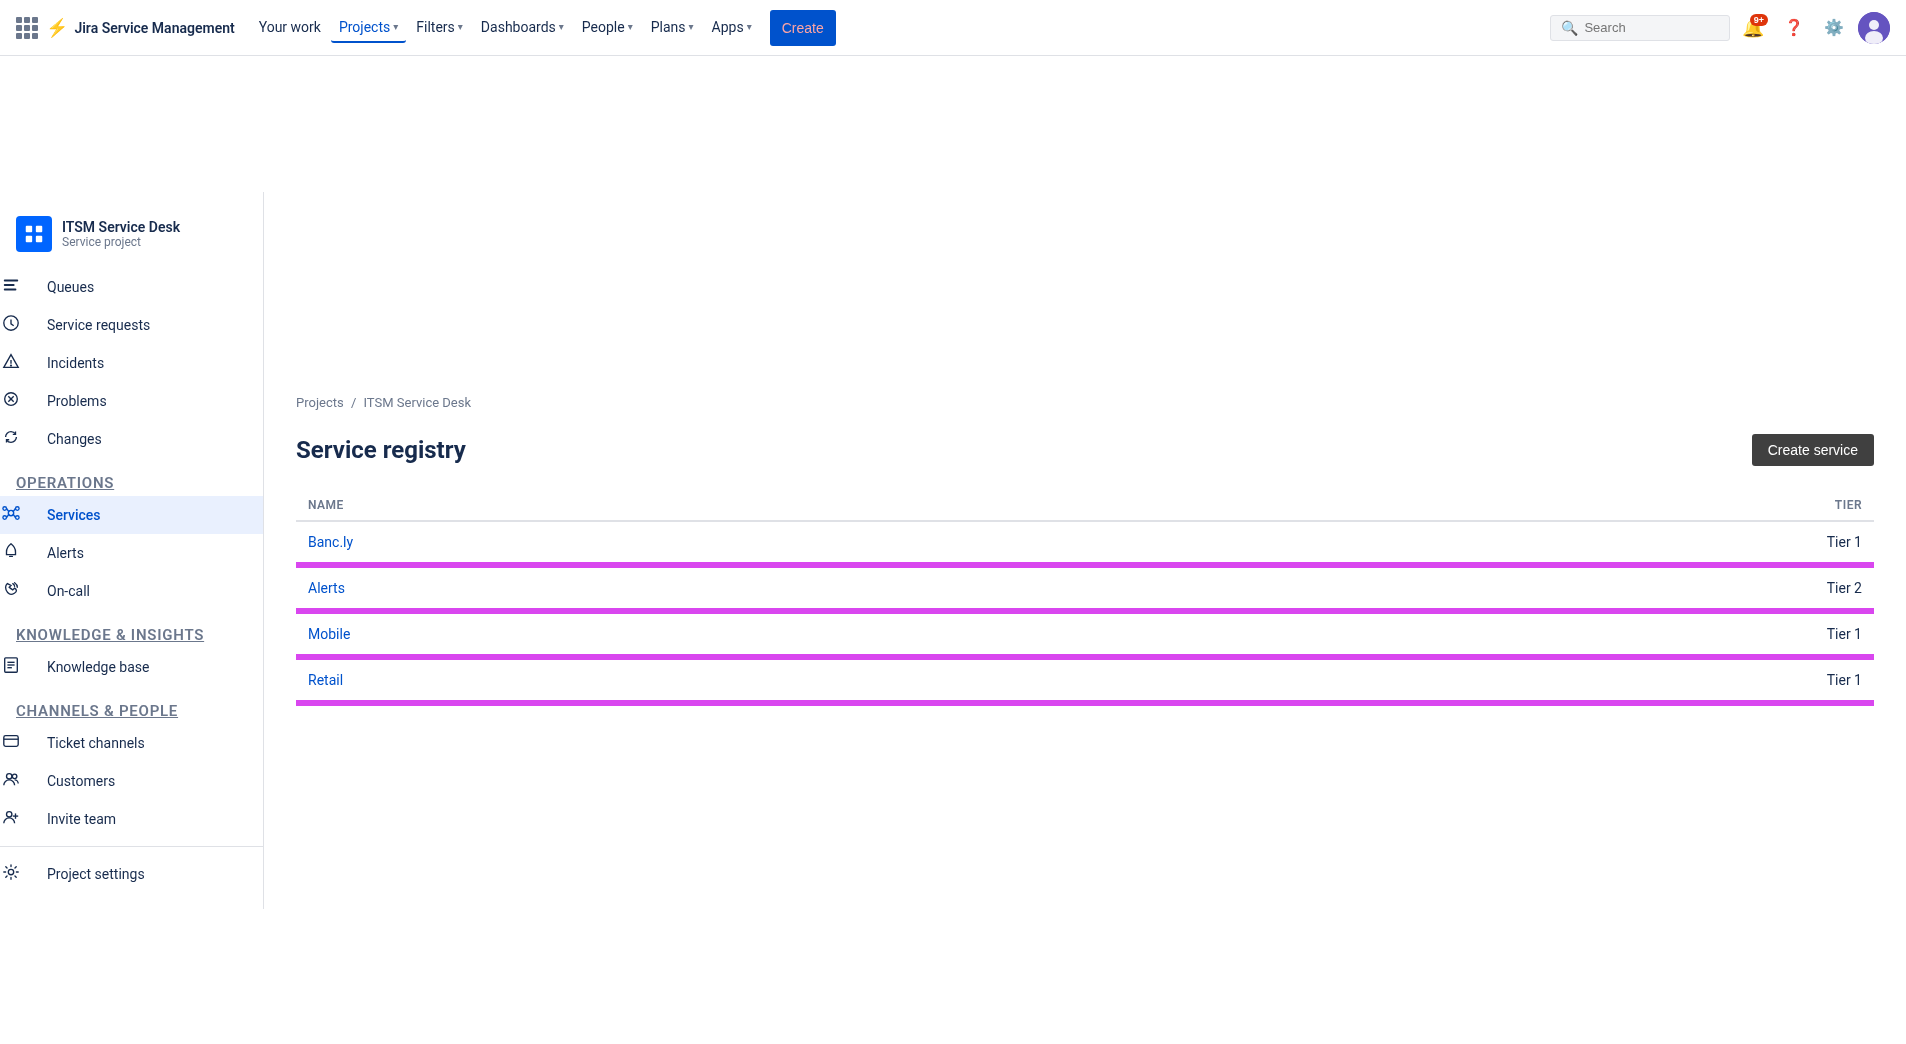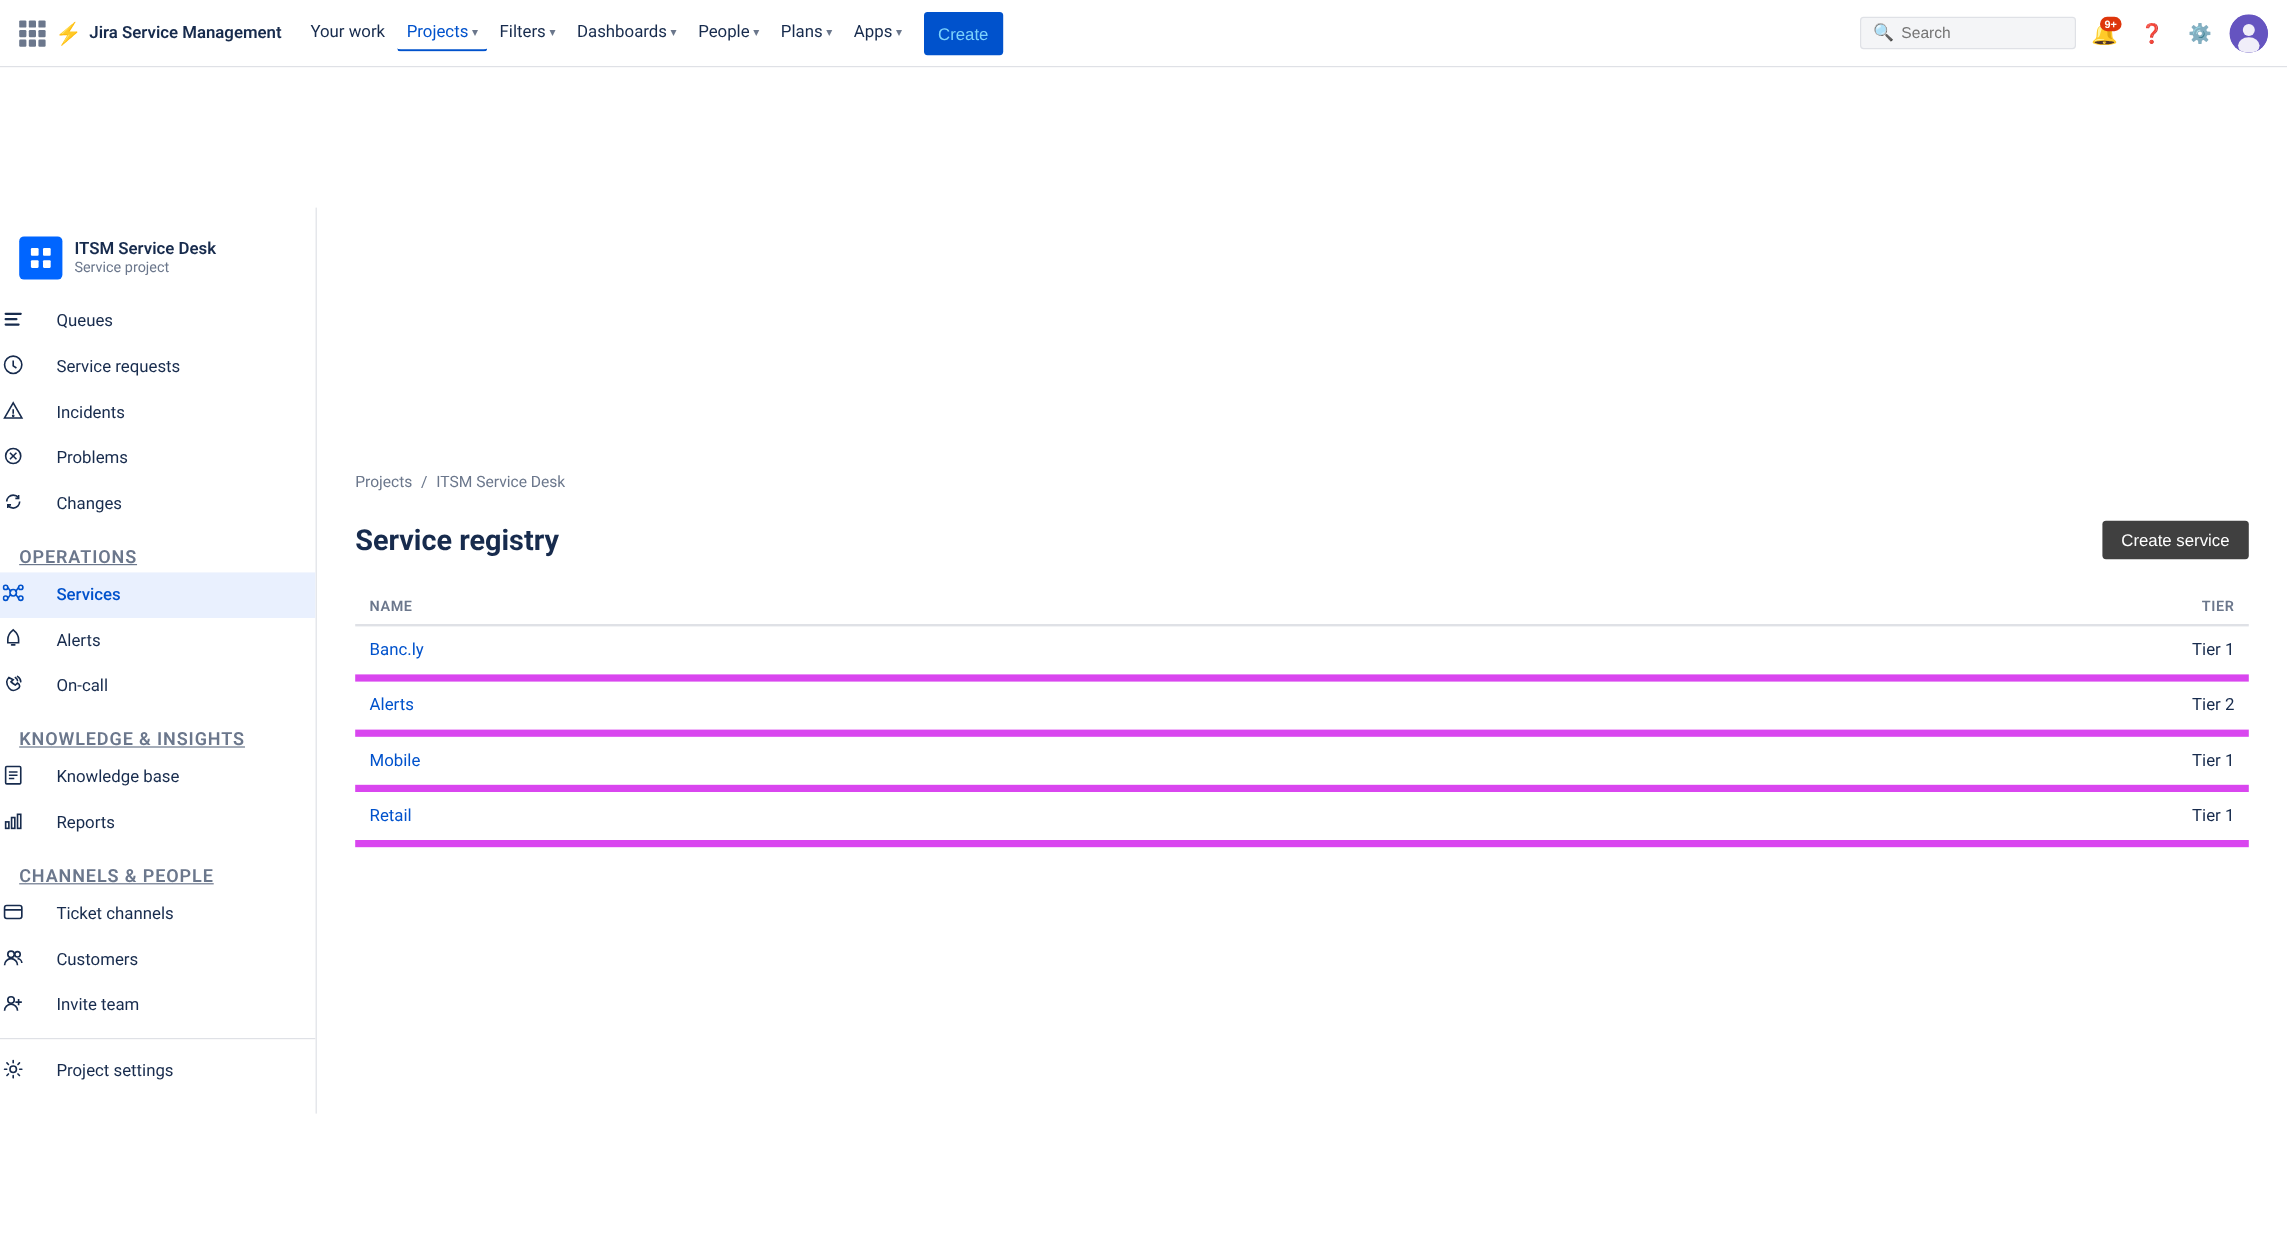--- a/index.html
+++ b/index.html
@@ -18,21 +18,21 @@
     .brand-icon { color: #0052CC; font-size: 18px; }
     .topnav-links { display: flex; align-items: center; gap: 2px; flex: 1; }
     .nav-link {
       padding: 6px 8px; color: #172B4D; text-decoration: none; border-radius: 3px;
       font-size: 14px; display: flex; align-items: center; gap: 3px; cursor: pointer;
       border-bottom: 2px solid transparent;
     }
     .nav-link.active { color: #0052CC; border-bottom: 2px solid #0052CC; }
     .nav-link .chevron { font-size: 10px; color: #6B778C; }
     .btn-create {
-      background: #0052CC; color: #7dd3fc; border: none; border-radius: 3px;
+      background: #0052CC; color: #fca5a5; border: none; border-radius: 3px;
       padding: 10px 12px; font-size: 14px; font-weight: 500; cursor: pointer; margin-left: 8px;
     }
     .topnav-right { display: flex; align-items: center; gap: 8px; margin-left: auto; }
     .search-box {
       display: flex; align-items: center; border: 1px solid #DFE1E6; border-radius: 3px;
       padding: 4px 10px; gap: 6px; background: #F4F5F7; width: 180px;
     }
     .search-box input {
       border: none; background: transparent; outline: none; font-size: 13px;
       color: #6B778C; width: 100%;
@@ -297,30 +297,20 @@
     <a class="sidebar-item">
       <span class="item-icon">
         <svg viewBox="0 0 20 20" width="18" height="18" fill="none" stroke="currentColor" stroke-width="1.5">
             <rect x="3" y="2" width="14" height="16" rx="1"></rect>
             <line x1="6" y1="7" x2="14" y2="7"></line>
             <line x1="6" y1="10" x2="14" y2="10"></line>
             <line x1="6" y1="13" x2="11" y2="13"></line>
           </svg>
       </span>
       <span>Knowledge base</span>
-    </a>
-    <a class="sidebar-item">
-      <span class="item-icon">
-        <svg viewBox="0 0 20 20" width="18" height="18" fill="none" stroke="currentColor" stroke-width="1.5">
-            <rect x="3" y="11" width="3" height="6"></rect>
-            <rect x="8.5" y="7" width="3" height="10"></rect>
-            <rect x="14" y="4" width="3" height="13"></rect>
-          </svg>
-      </span>
-      <span>Reports</span>
     </a>
 
     <div class="sidebar-section-label">Channels &amp; People</div>
     <a class="sidebar-item">
       <span class="item-icon">
         <svg viewBox="0 0 20 20" width="18" height="18" fill="none" stroke="currentColor" stroke-width="1.5">
             <rect x="2" y="4" width="16" height="12" rx="2"></rect>
             <line x1="2" y1="8" x2="18" y2="8"></line>
           </svg>
       </span>

